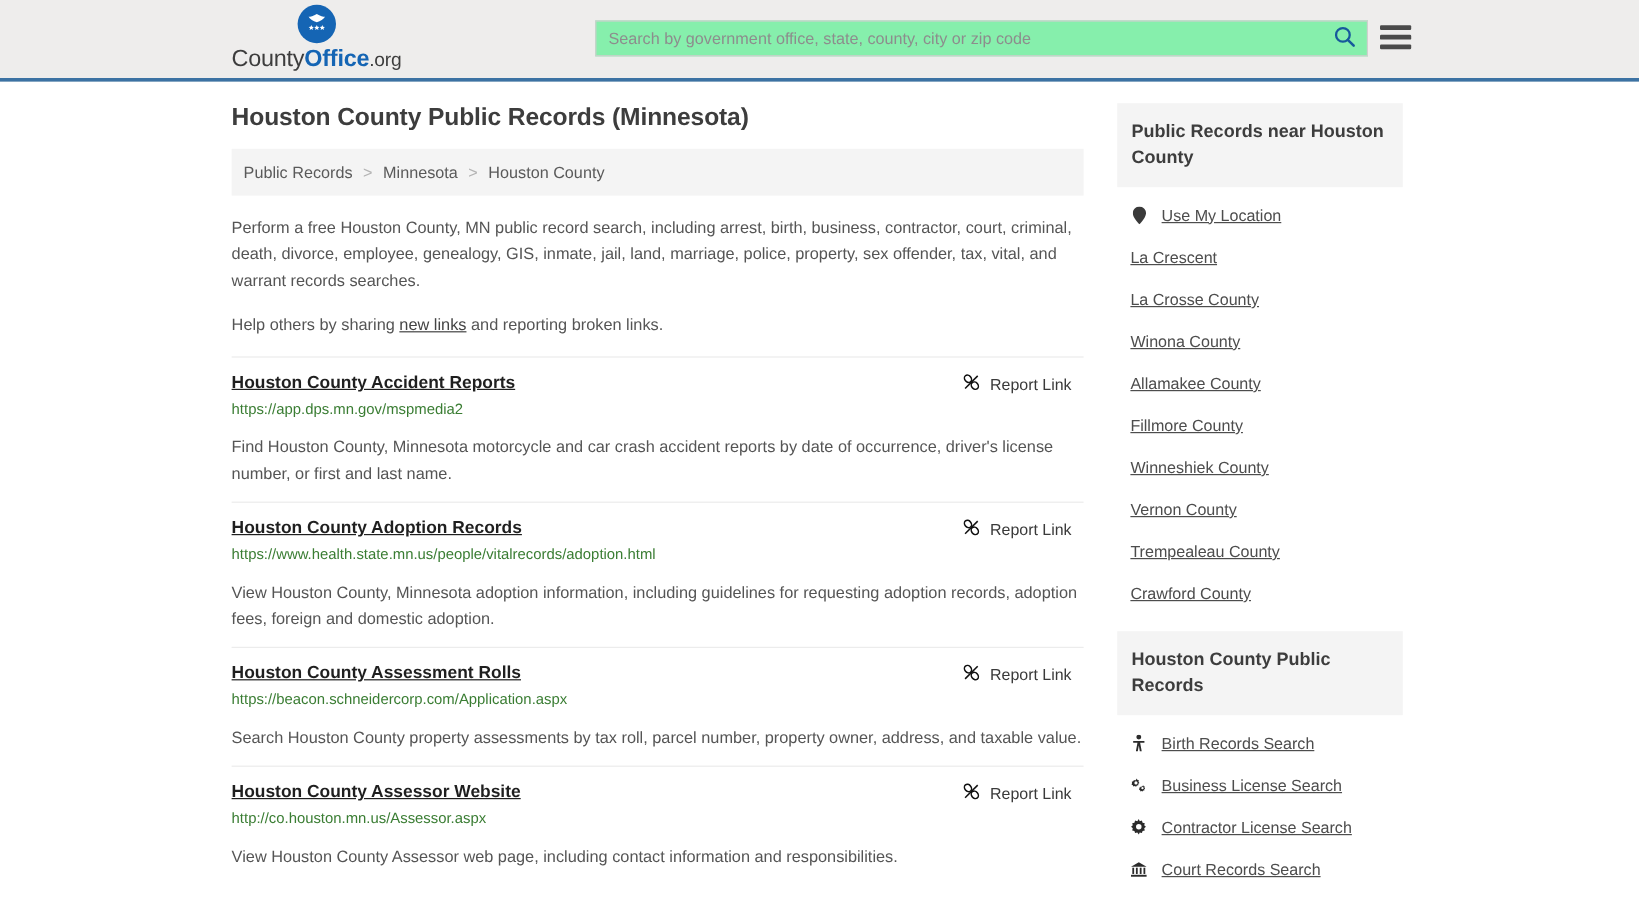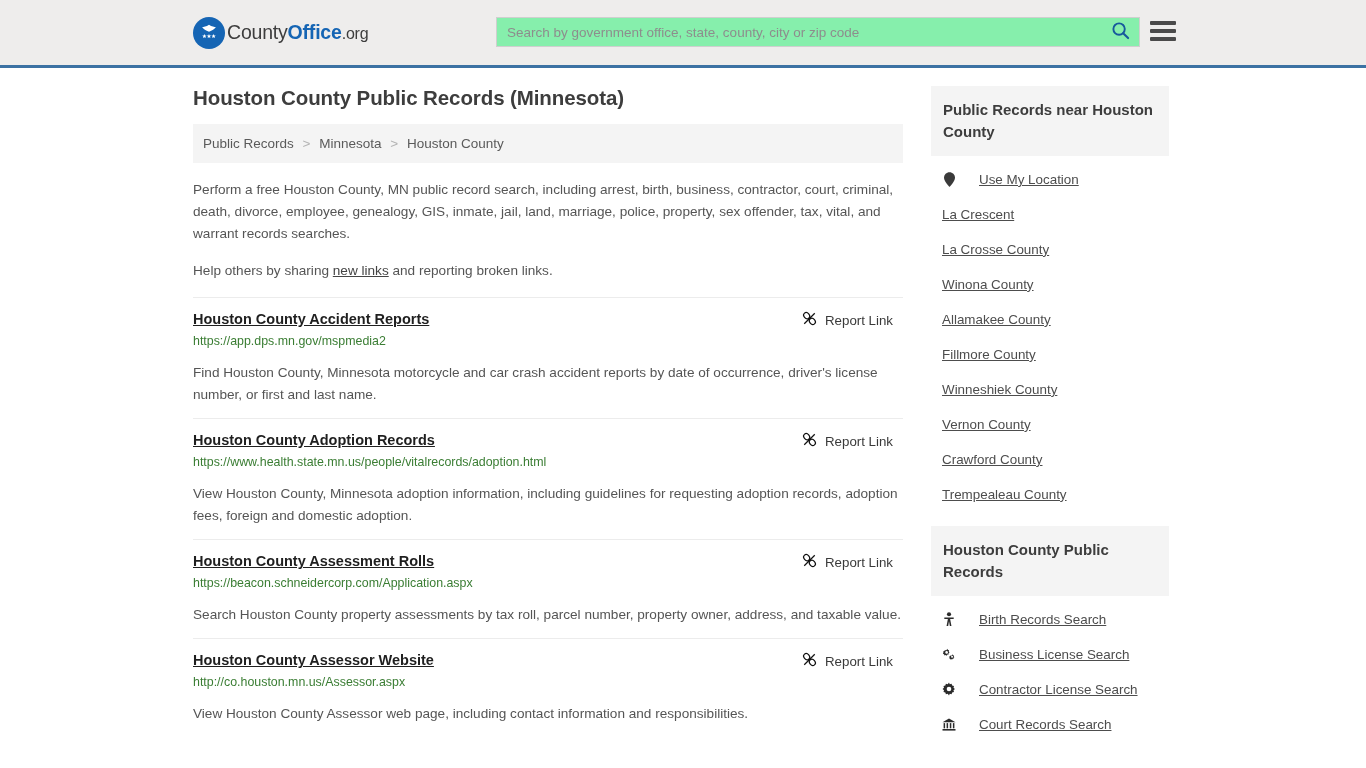--- a/index.html
+++ b/index.html
@@ -19,20 +19,21 @@
     display: flex;
     align-items: center;
     position: relative;
   }
   .logo-wrap {
     display: flex;
     align-items: center;
     margin-left: 193px;
     gap: 2px;
     cursor: pointer;
+    flex-direction: column;
   }
   .logo-mark {
     width: 32px; height: 32px;
     border-radius: 50%;
     background: #1565b4;
     display: flex;
     align-items: center;
     justify-content: center;
     flex-shrink: 0;
   }
@@ -185,21 +186,21 @@
     padding: 13px 12px;
     font-size: 15px;
     font-weight: bold;
     color: #3d3d3d;
     line-height: 1.46;
   }
   .side-list { padding: 6px 0 0 0; margin: 0; list-style: none; }
   .side-list li {
     display: flex;
     align-items: center;
-    gap: 23px;
+    gap: 12px;
     padding: 10px 0 10px 11px;
     font-size: 13.4px;
   }
   .side-list li a {
     color: #4d4d4d;
     text-decoration: underline;
   }
   .side-icon {
     width: 14px;
     display: inline-flex;
@@ -352,24 +353,24 @@
           <li class="indent">
             <a href="#">Fillmore County</a>
           </li>
           <li class="indent">
             <a href="#">Winneshiek County</a>
           </li>
           <li class="indent">
             <a href="#">Vernon County</a>
           </li>
           <li class="indent">
+            <a href="#">Trempealeau County</a>
+          </li>
+          <li class="indent">
             <a href="#">Crawford County</a>
-          </li>
-          <li class="indent">
-            <a href="#">Trempealeau County</a>
           </li>
         </ul>
 
       <div class="side-box-head" style="margin-top:14px;">Houston County Public Records</div>
       <ul class="side-list" id="county-list">
           <li>
             <span class="side-icon">
               <svg width="12" height="15" viewBox="0 0 12 16">
                 <circle cx="6" cy="2.4" r="2.2" fill="#2b2b2b"></circle>
                 <path d="M1 5.8 h10 v1.7 H7.2 l1.4 7.4 H6.9 L6 9.8 l-0.9 5.1 H3.4 l1.4-7.4 H1 z" fill="#2b2b2b"></path>

